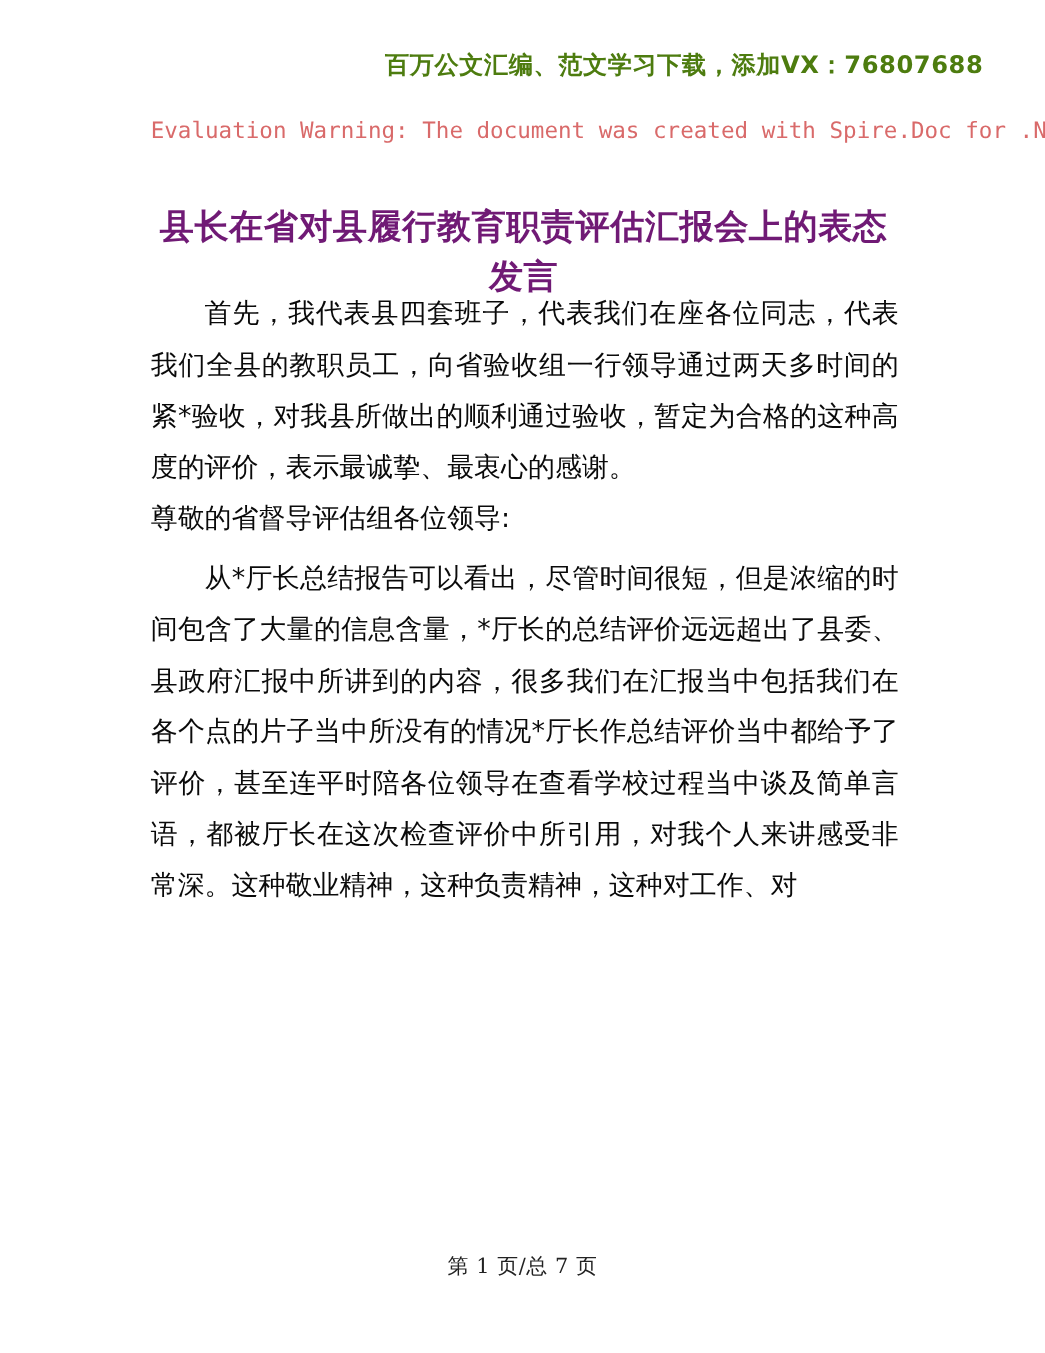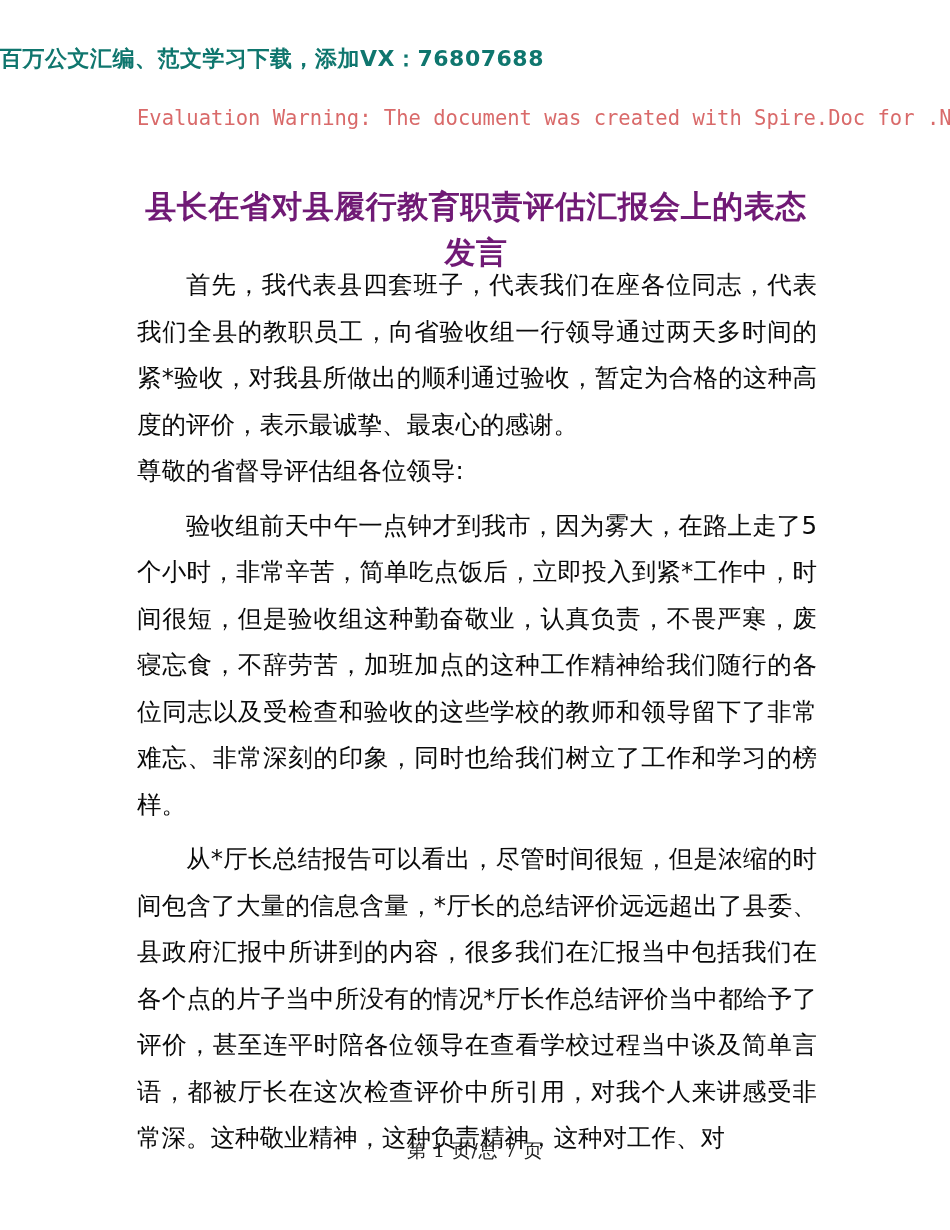--- a/index.html
+++ b/index.html
@@ -21,22 +21,22 @@
     inset: 0;
     background: #ffffff;
   }
 
   
   .promo-header {
     position: absolute;
     top: 44px;
     left: 0;
     width: 894px;
-    text-align: left;
-    color: #0f766e;
+    text-align: right;
+    color: #4d7c0f;
     font-size: 22px;
     font-weight: bold;
     letter-spacing: 0.5px;
     font-family: "DejaVu Sans", sans-serif;
     white-space: nowrap;
   }
 
   
   .eval-warning {
     position: absolute;
@@ -111,19 +111,18 @@
 
   <div class="promo-header">百万公文汇编、范文学习下载，添加VX：76807688</div>
 
   <div class="eval-warning">Evaluation Warning: The document was created with Spire.Doc for .NET.</div>
 
   <h1 class="doc-title">县长在省对县履行教育职责评估汇报会上的表态发言</h1>
 
   <div class="body-area">
     <p class="para indent spaced">首先，我代表县四套班子，代表我们在座各位同志，代表我们全县的教职员工，向省验收组一行领导通过两天多时间的紧*验收，对我县所做出的顺利通过验收，暂定为合格的这种高度的评价，表示最诚挚、最衷心的感谢。</p>
     <p class="para">尊敬的省督导评估组各位领导:</p>
-    <p class="para indent spaced">验收组前天中午一点钟才到我市，因为雾大，在路上走了5 个小时，非常辛苦，简单吃点饭后，立即投入到紧*工作中，时间很短，但是验收组这种勤奋敬业，认真负责，不畏严寒，废寝忘食，不辞劳苦，加班加点的这种工作精神给我们随行的各位同志以及受检查和验收的这些学校的教师和领导留下了非常难忘、非常深刻的印象，同时也给我们树立了工作和学习的榜样。</p>
     <p class="para indent spaced">从*厅长总结报告可以看出，尽管时间很短，但是浓缩的时间包含了大量的信息含量，*厅长的总结评价远远超出了县委、县政府汇报中所讲到的内容，很多我们在汇报当中包括我们在各个点的片子当中所没有的情况*厅长作总结评价当中都给予了评价，甚至连平时陪各位领导在查看学校过程当中谈及简单言语，都被厅长在这次检查评价中所引用，对我个人来讲感受非常深。这种敬业精神，这种负责精神，这种对工作、对</p>
   </div>
 
   <div class="footer">第 1 页/总 7 页</div>
 
 </div>
 
 </body></html>

